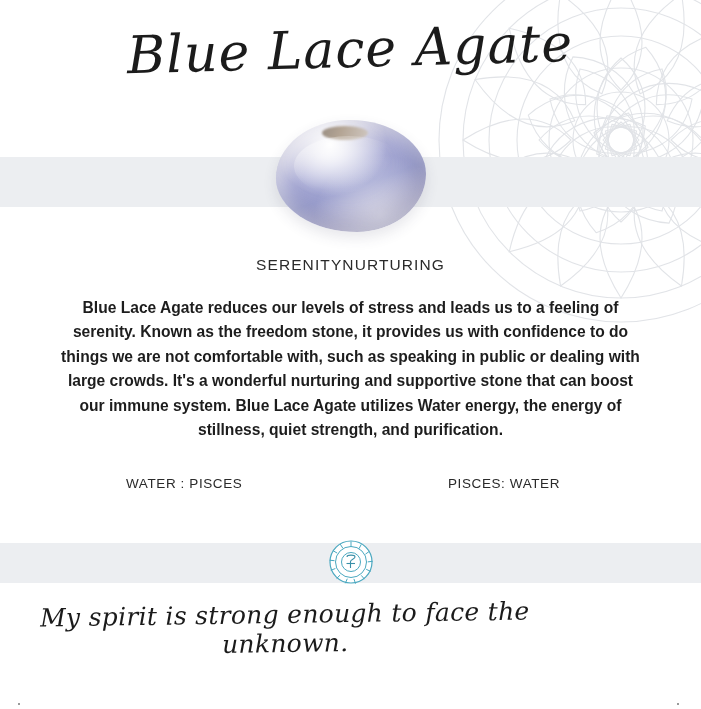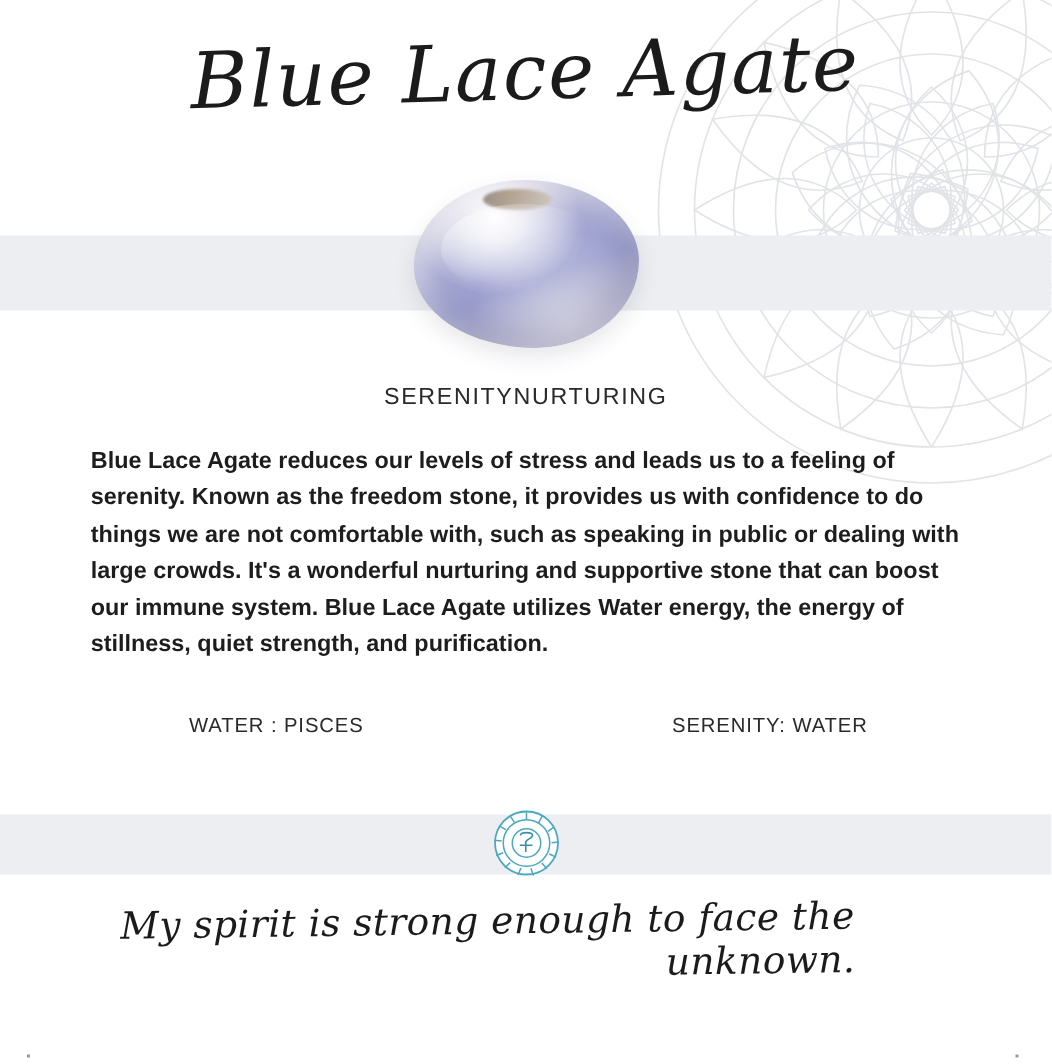--- a/index.html
+++ b/index.html
@@ -134,20 +134,21 @@
     font-weight: 400;
   }
 
   
   .body-copy {
     position: absolute;
     top: 296px;
     left: 50%;
     transform: translateX(-50%);
     width: 580px;
+    text-align: center;
     font-size: 15.6px;
     font-weight: bold;
     line-height: 24.4px;
     color: #1d1d1d;
     z-index: 5;
   }
 
   
   .meta-row {
     position: absolute;
@@ -180,21 +181,21 @@
     text-align: center;
     z-index: 7;
   }
 
   
   .affirmation-wrap {
     position: absolute;
     top: 600px;
     left: 0;
     width: 570px;
-    text-align: right;
+    text-align: center;
     z-index: 5;
   }
   .affirmation {
     font-family: "DejaVu Serif", serif;
     font-style: italic;
     font-size: 25px;
     color: #1b1b1b;
     letter-spacing: 0.3px;
     display: inline-block;
     transform: rotate(-0.8deg);
@@ -284,21 +285,21 @@
 
   <div class="keywords">
     <span class="keyword">SERENITY</span>
     <span class="keyword">NURTURING</span>
   </div>
 
   <div class="body-copy">Blue Lace Agate reduces our levels of stress and leads us to a feeling of serenity.  Known as the freedom stone, it provides us with confidence to do things we are not comfortable with, such as speaking in public or dealing with large crowds. It's a wonderful nurturing and supportive stone that can boost our immune system.  Blue Lace Agate utilizes Water energy, the energy of stillness, quiet strength, and purification.</div>
 
   <div class="meta-row">
     <span class="meta-sign">WATER : PISCES</span>
-    <span class="meta-element">SERENITY: WATER</span>
+    <span class="meta-element">PISCES: WATER</span>
   </div>
 
   <div class="chakra">
     <svg width="58" height="58" viewBox="0 0 58 58" xmlns="http://www.w3.org/2000/svg">
       <circle cx="29" cy="29" r="21" fill="#ffffff" stroke="#4aa8c0" stroke-width="1.2"></circle>
       <g stroke="#4aa8c0" stroke-width="1" fill="none">
         <circle cx="29" cy="29" r="15.5"></circle>
         <circle cx="29" cy="29" r="9.5"></circle>
         <path d="M29 8.5 L29 13.5 M39.3 11.3 L37 15.7 M47.4 18.3 L43.4 21.2 M50.7 28.3 L45.7 28.9 M48.7 38.4 L44.2 36.3 M42.5 46.2 L39.3 42.4 M33.6 50.6 L31.9 45.9 M23.3 50.3 L25.3 45.7 M14.6 45.5 L18.1 42.1 M8.8 37.3 L13.4 35.5 M7.5 27.2 L12.5 27.7 M10.9 17.6 L15.2 20.1 M18.2 11.1 L20.9 15.3"></path>
       </g>

